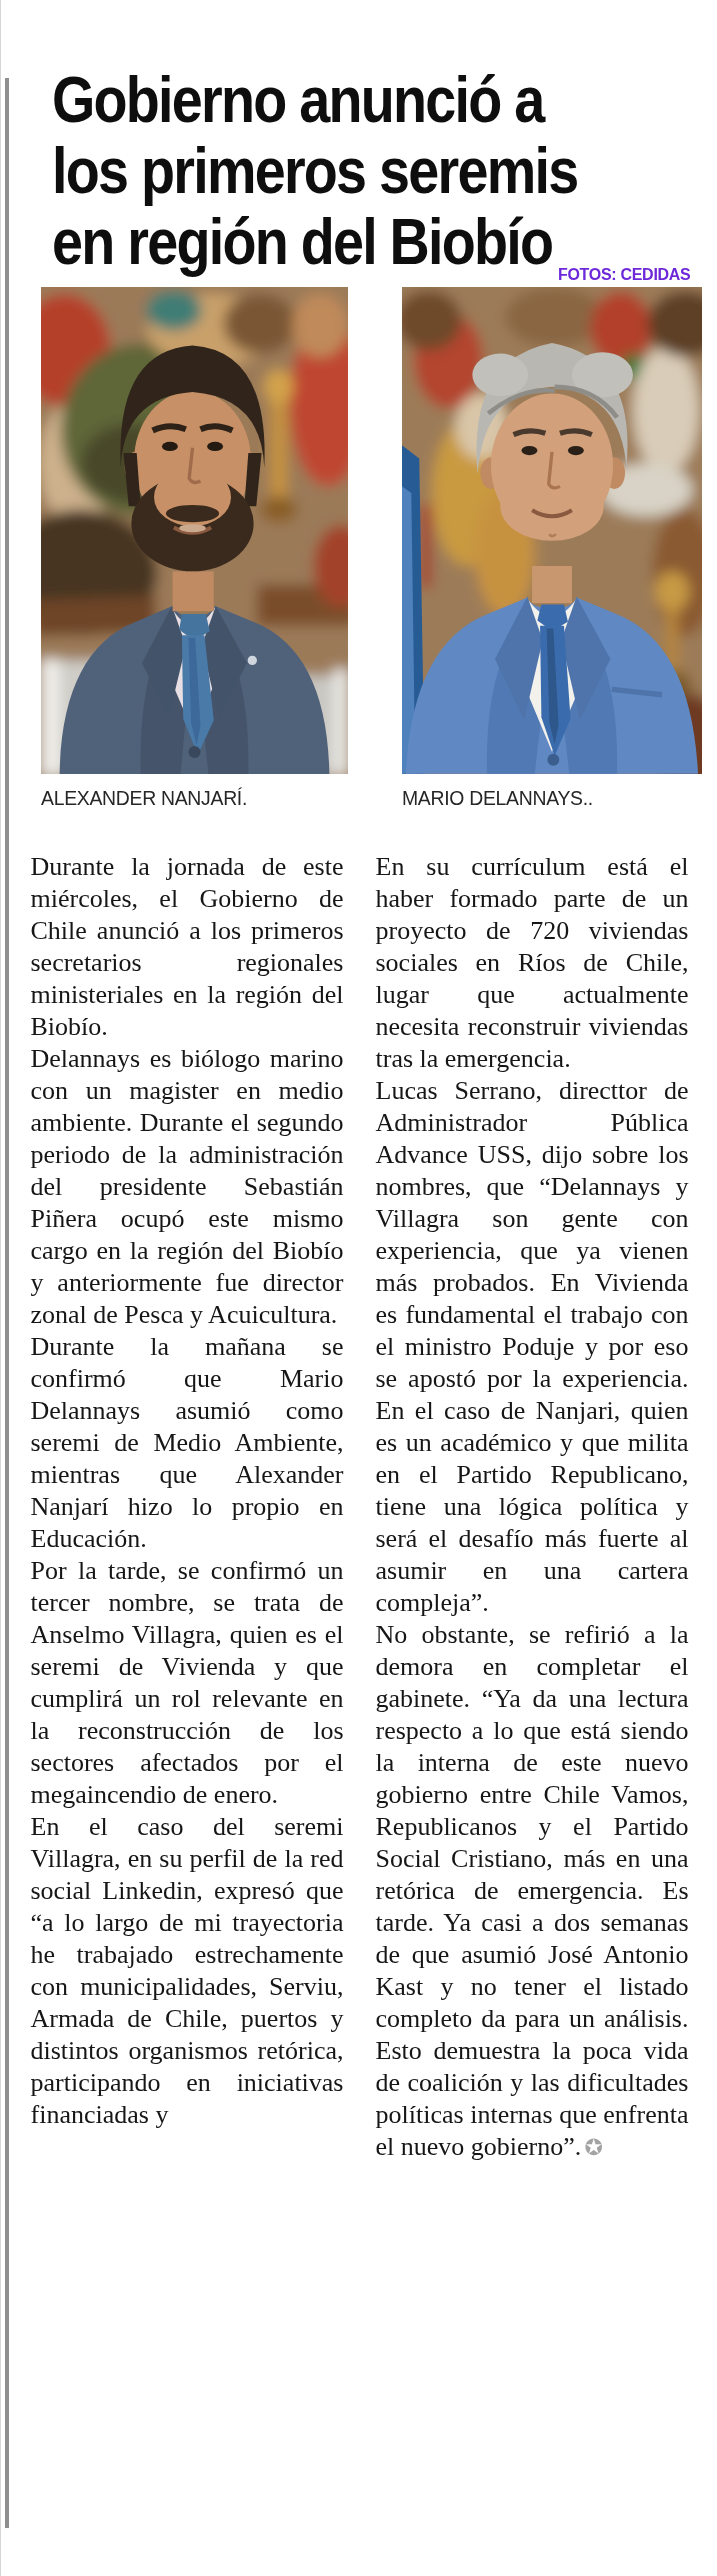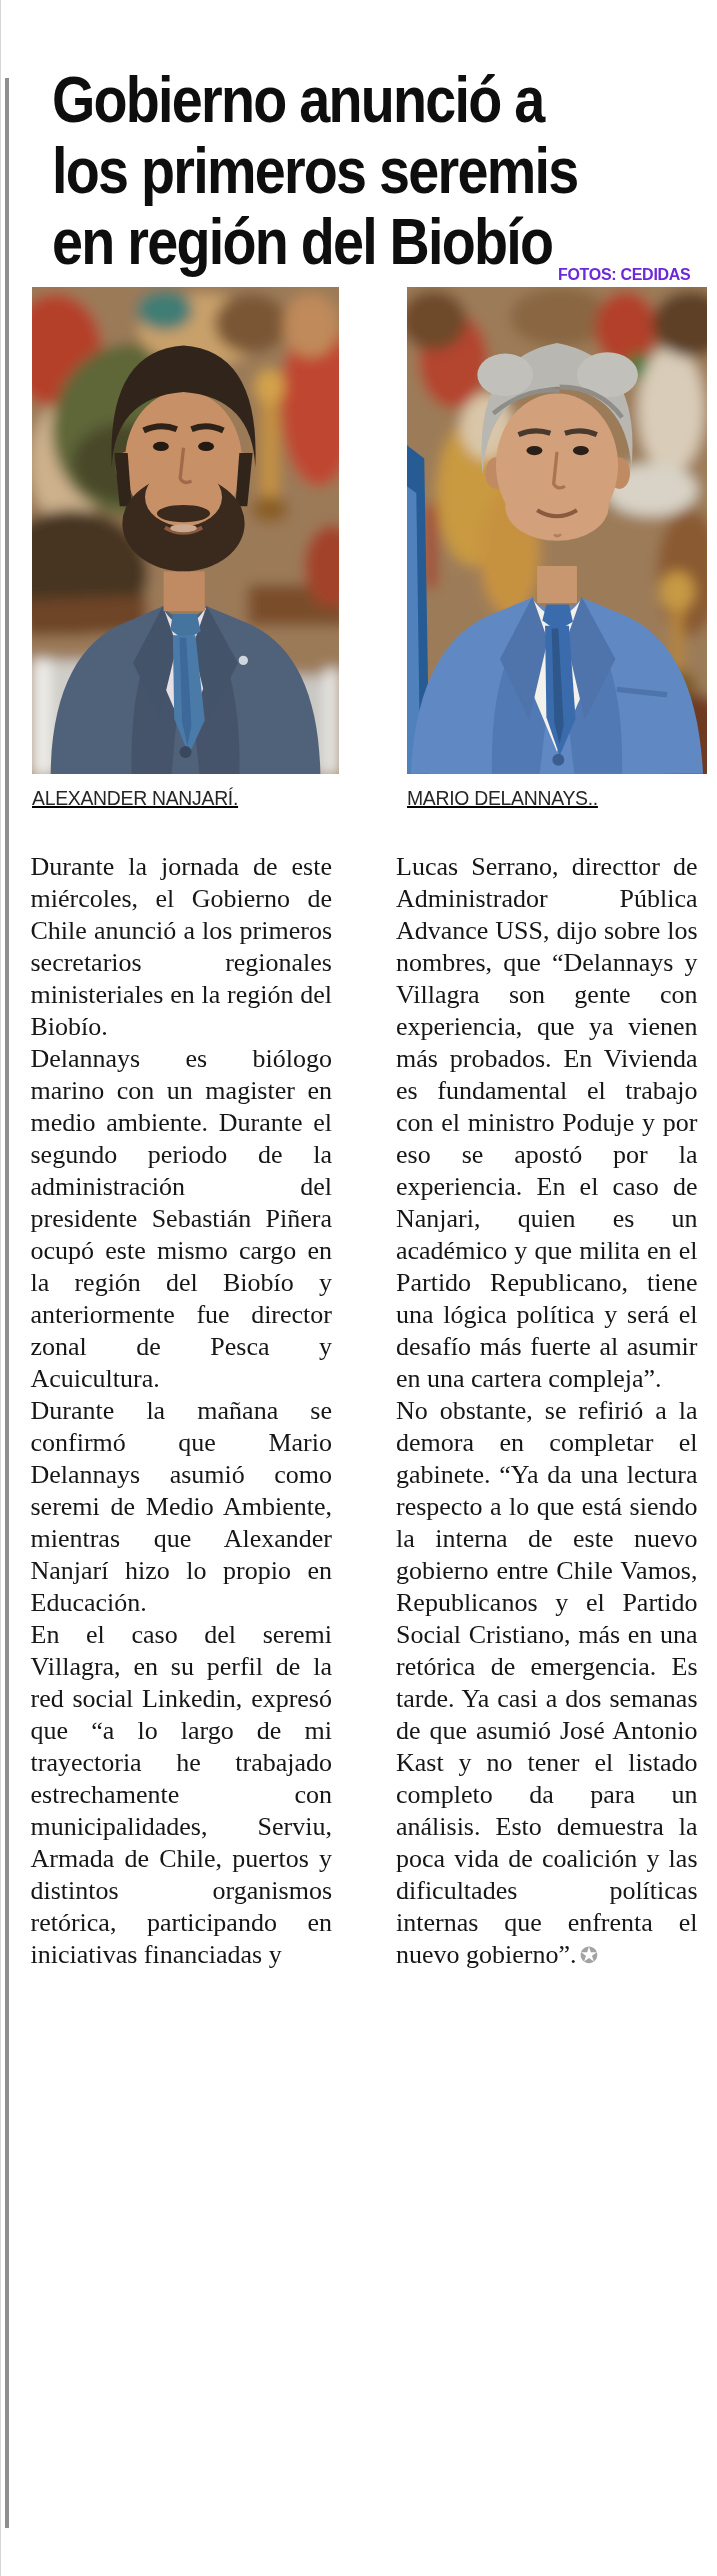--- a/index.html
+++ b/index.html
@@ -36,39 +36,39 @@
   }
   .photo-credit {
     position:absolute; top:266px; right:26.6px;
     font-family:"Liberation Sans", sans-serif;
     font-weight:bold;
     font-size:16px;
     letter-spacing:-0.3px;
     color:#6d28d9;
   }
   .photo-row {
-    position:absolute; left:32px; top:287px;
-    display:flex; gap:68px;text-decoration:underline;
+    position:absolute; left:41px; top:287px;
+    display:flex; gap:54px;
   }
   figure { margin:0; }
   figure svg { display:block; background:#a08060; }
   figcaption {
     margin-top:12.6px;
     font-family:"Liberation Sans", sans-serif;
     font-size:20px;
     letter-spacing:-0.3px;
     color:#262626;
     transform:scaleX(0.97);
     transform-origin:left center;
     white-space:nowrap;
   }
   .body-columns {
     position:absolute; left:30.5px; top:851px;
     width:667px;
-    display:flex; gap:64px;
+    display:flex; gap:32px;
     color:#161616;
   }
   .body-col {
     width:313px;
     font-size:26px;
     line-height:32px;
     text-align:justify;
     hyphens:auto;
   }
   .body-col p { margin:0; padding:0; }
@@ -223,20 +223,22 @@
     </svg>
     <figcaption>MARIO DELANNAYS..</figcaption>
   </figure>
 </div>
 
 <div class="body-columns">
   <div class="body-col">
       <p>Durante la jornada de este miércoles, el Gobierno de Chile anunció a los primeros secretarios regionales ministeriales en la región del Biobío.</p>
       <p>Delannays es biólogo marino con un magister en medio ambiente. Durante el segundo periodo de la administración del presidente Sebastián Piñera ocupó este mismo cargo en la región del Biobío y anteriormente fue director zonal de Pesca y Acuicultura.</p>
       <p>Durante la mañana se confirmó que Mario Delannays asumió como seremi de Medio Ambiente, mientras que Alexander Nanjarí hizo lo propio en Educación.</p>
+      <p>Por la tarde, se confirmó un tercer nombre, se trata de Anselmo Villagra, quien es el seremi de Vivienda y que cumplirá un rol relevante en la reconstrucción de los sectores afectados por el megaincendio de enero.</p>
       <p>En el caso del seremi Villagra, en su perfil de la red social Linkedin, expresó que “a lo largo de mi trayectoria he trabajado estrechamente con municipalidades, Serviu, Armada de Chile, puertos y distintos organismos retórica, participando en iniciativas financiadas y</p>
     </div>
   <div class="body-col">
+      <p>En su currículum está el haber formado parte de un proyecto de 720 viviendas sociales en Ríos de Chile, lugar que actualmente necesita reconstruir viviendas tras la emergencia.</p>
       <p>Lucas Serrano, directtor de Administrador Pública Advance USS, dijo sobre los nombres, que “Delannays y Villagra son gente con experiencia, que ya vienen más probados. En Vivienda es fundamental el trabajo con el ministro Poduje y por eso se apostó por la experiencia. En el caso de Nanjari, quien es un académico y que milita en el Partido Republicano, tiene una lógica política y será el desafío más fuerte al asumir en una cartera compleja”.</p>
       <p>No obstante, se refirió a la demora en completar el gabinete. “Ya da una lectura respecto a lo que está siendo la interna de este nuevo gobierno entre Chile Vamos, Republicanos y el Partido Social Cristiano, más en una retórica de emergencia. Es tarde. Ya casi a dos semanas de que asumió José Antonio Kast y no tener el listado completo da para un análisis. Esto demuestra la poca vida de coalición y las dificultades políticas internas que enfrenta el nuevo gobierno”.<span class="end-mark">✪</span></p>
     </div>
 </div>
 
 
 </body></html>

